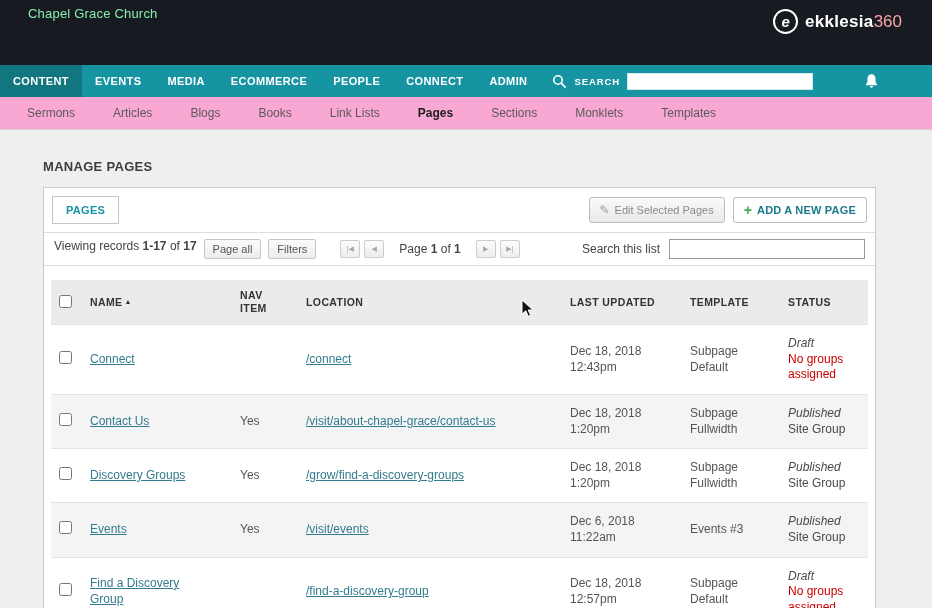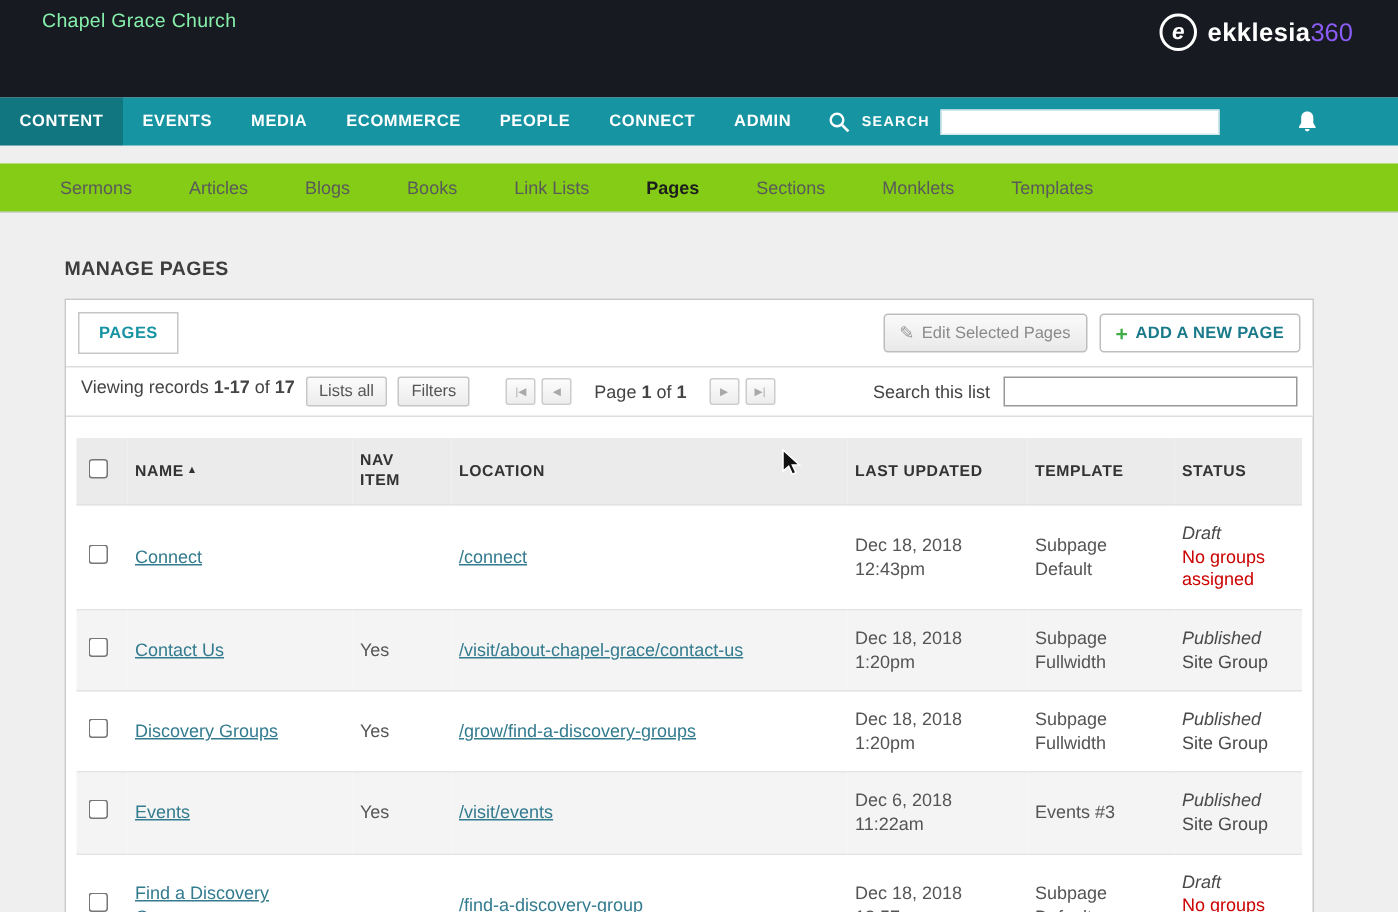--- a/index.html
+++ b/index.html
@@ -9,34 +9,34 @@
     font-family:"Liberation Sans", sans-serif; background:#efefef;
   }
 
   
   .topbar { height:65px; background:#171a20; display:flex; justify-content:space-between; padding:0 30px 0 28px; align-items:flex-start; }
   .site-title { color:#86efac; font-size:13px; font-weight:500; margin-top:6px; letter-spacing:0.2px; }
   .brand { display:flex; align-items:center; gap:7px; margin-top:9px; }
   .brand-circle { width:25px; height:25px; border:2px solid #fff; border-radius:50%; color:#fff;
     display:flex; align-items:center; justify-content:center; font-size:15px; font-weight:700; font-style:italic; }
   .brand-name { color:#fff; font-size:17px; font-weight:700; letter-spacing:0.3px; }
-  .brand-suffix { color:#8b5cf6; font-size:17px; font-weight:400; }
+  .brand-suffix { color:#fca5a5; font-size:17px; font-weight:400; }
 
   
   .mainnav { height:32px; background:#1794a2; display:flex; align-items:stretch; }
   .nav-item { color:#fff; font-size:11px; font-weight:700; letter-spacing:0.4px; padding:0 13px;
     display:flex; align-items:center; cursor:pointer; white-space:nowrap; }
   .nav-item.active { background:rgba(0,0,0,0.20); }
   .nav-search { display:flex; align-items:center; margin-left:12px; gap:7px; }
   .search-label { color:#fff; font-size:9.5px; font-weight:700; letter-spacing:0.9px; }
   .nav-search input { width:186px; height:17px; border:1px solid #cfe8ec; background:#fff; font-size:11px; padding:0 4px; }
   .bell { margin-left:auto; margin-right:52px; display:flex; align-items:center; cursor:pointer; }
 
   
-  .subnav { height:33px; background:#84cc16; border-bottom:1px solid #d2d2d2; display:flex; align-items:center; padding-left:21px;margin-top:12px; }
+  .subnav { height:33px; background:#f9a8d4; border-bottom:1px solid #d2d2d2; display:flex; align-items:center; padding-left:8px; }
   .subnav-item { font-size:12px; color:#5a5a5a; margin:0 19px; cursor:pointer; white-space:nowrap; }
   .subnav-item.active { font-weight:700; color:#1d1d1d; }
 
   
   .page-title { font-size:13px; font-weight:700; color:#3d3d3d; margin:29px 0 13px 43px; letter-spacing:0.3px; }
   .card { width:833px; margin-left:43px; background:#fff; border:1px solid #c9c9c9; }
 
   .card-head { display:flex; justify-content:space-between; align-items:center; padding:8px 8px 0 8px; }
   .tabs { display:flex; }
   .tab { font-size:11px; font-weight:700; padding:7px 13px; border:1px solid #c6c6c6; color:#555;
@@ -150,21 +150,21 @@
       </div>
     </div>
 
     <div class="toolbar">
       <span>
         <span>Viewing records</span>
         <span class="b">1-17</span>
         <span>of</span>
         <span class="b">17</span>
       </span>
-      <button class="mini-btn">Lists all</button>
+      <button class="mini-btn">Page all</button>
       <button class="mini-btn">Filters</button>
 
       <div class="pagination">
         <button class="pag-btn">|◀</button>
         <button class="pag-btn">◀</button>
         <span class="page-indicator">
           <span>Page</span>
           <span class="b">1</span>
           <span>of</span>
           <span class="b">1</span>

